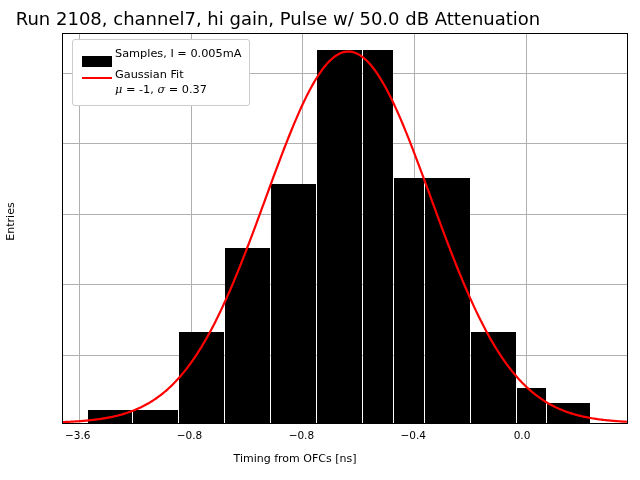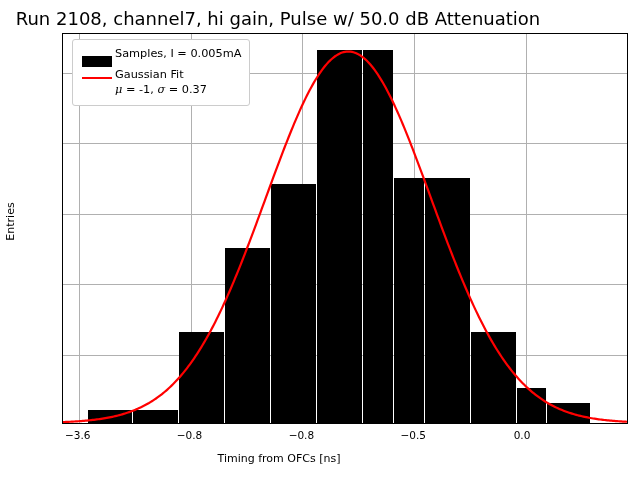--- a/index.html
+++ b/index.html
@@ -2,21 +2,21 @@
 <html><head>
 <meta charset="utf-8">
 <style>
   html,body{margin:0;padding:0;}
   body{width:640px;height:480px;background:#ffffff;font-family:"DejaVu Sans","Liberation Sans",sans-serif;overflow:hidden;}
   #fig{position:relative;width:640px;height:480px;background:#ffffff;}
   #title{position:absolute;left:0;top:8px;width:556px;text-align:center;font-size:18px;color:#000;}
   #ylabel{position:absolute;left:2px;top:0;height:480px;width:18px;}
   #ylabel span{position:absolute;left:-22px;top:215px;width:60px;text-align:center;
     transform:rotate(-90deg);transform-origin:50% 50%;font-size:11px;color:#000;display:block;}
-  #xlabel{position:absolute;left:0;top:452px;width:558px;text-align:center;font-size:11px;color:#000;}
+  #xlabel{position:absolute;left:16px;top:452px;width:558px;text-align:center;font-size:11px;color:#000;}
   #plot{position:absolute;left:62px;top:33px;width:566px;height:391px;
         border:1.1px solid #000;box-sizing:border-box;background:#fff;overflow:hidden;}
   .gridh{position:absolute;left:0;width:100%;height:1px;background:#b0b0b0;}
   .gridv{position:absolute;top:0;height:100%;width:1px;background:#b0b0b0;}
   .bar{position:absolute;bottom:0;background:#000000;box-sizing:border-box;}
   #curve{position:absolute;left:0;top:0;width:100%;height:100%;}
   .ytickmark{position:absolute;left:-3.5px;width:3.5px;height:1px;background:#000;}
   .xtick{position:absolute;top:429px;width:60px;text-align:center;font-size:10.5px;color:#000;}
   .xtickmark{position:absolute;bottom:-3.5px;width:1px;height:3.5px;background:#000;}
   #legend{position:absolute;left:72px;top:39px;background:#ffffff;border:1px solid #cccccc;
@@ -39,21 +39,21 @@
     <span>Entries</span>
   </div>
 
   <div id="xlabel">Timing from OFCs [ns]</div>
 
   <div id="ytick-labels"></div>
   <div id="xtick-labels">
       <div class="xtick" style="left: 47.6601px;">−3.6</div>
       <div class="xtick" style="left: 159.518px;">−0.8</div>
       <div class="xtick" style="left: 271.375px;">−0.8</div>
-      <div class="xtick" style="left: 383.233px;">−0.5</div>
+      <div class="xtick" style="left: 383.233px;">−0.4</div>
       <div class="xtick" style="left: 492px;">0.0</div>
     </div>
 
   <div id="plot">
     <div id="gridlines">
         <div class="gridh" style="top: 320.55px;"></div>
         <div class="gridh" style="top: 250.099px;"></div>
         <div class="gridh" style="top: 179.649px;"></div>
         <div class="gridh" style="top: 109.198px;"></div>
         <div class="gridh" style="top: 38.7477px;"></div>

